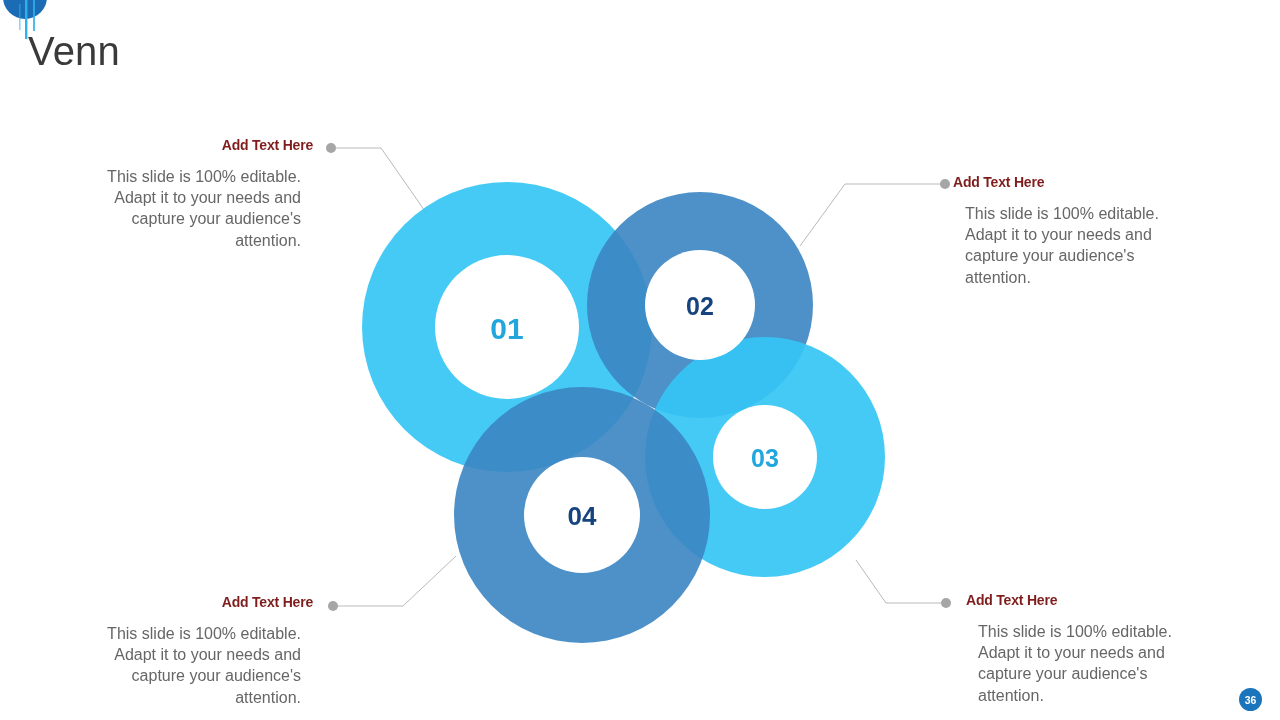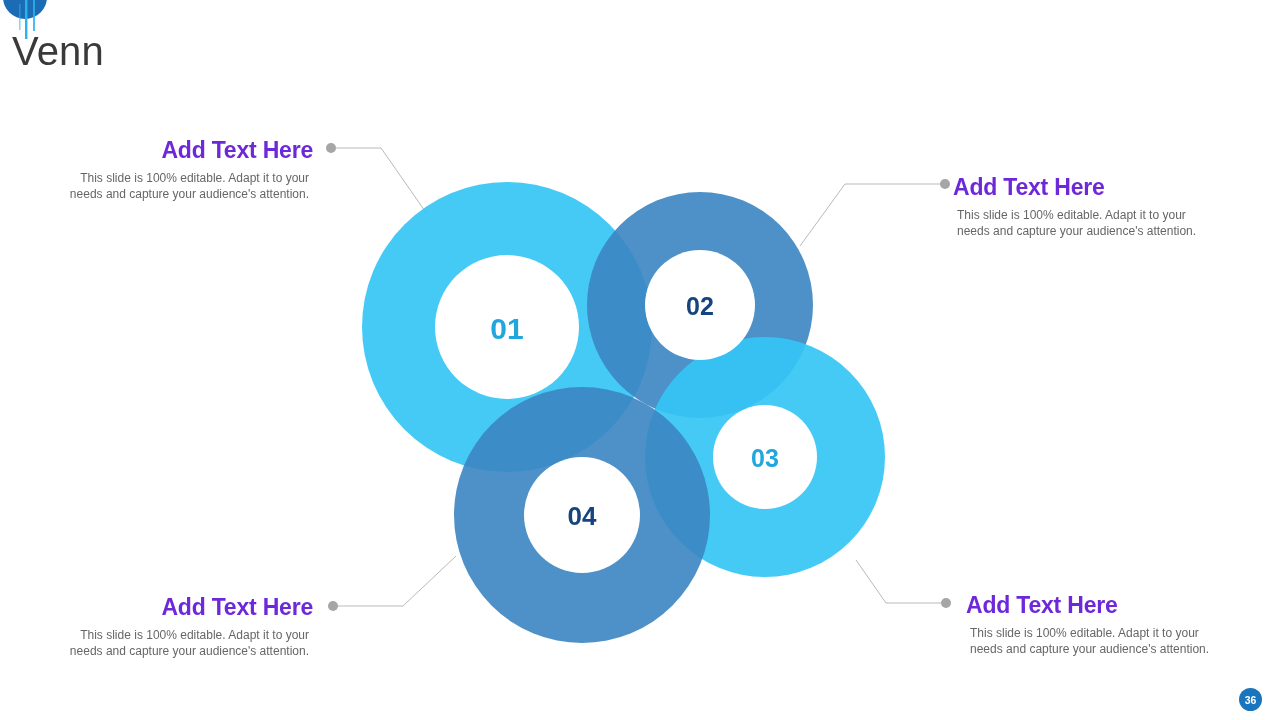--- a/index.html
+++ b/index.html
@@ -26,21 +26,21 @@
     left: 0;
     top: -18px;
     width: 56px;
     height: 62px;
     pointer-events: none;
   }
 
   
   .title {
     position: absolute;
-    left: 12px;
+    left: 28px;
     top: 29px;
     font-size: 40px;
     font-weight: 300;
     letter-spacing: 0.2px;
     color: #3a3a3a;
     line-height: 1.1;
     white-space: nowrap;
   }
 
   
@@ -61,29 +61,29 @@
     height: 720px;
     pointer-events: none;
   }
 
   
   .callout {
     position: absolute;
   }
   .callout h3 {
     margin: 0 0 6px 0;
-    font-size: 23px;
+    font-size: 14px;
     font-weight: 700;
-    color: #6d28d9;
+    color: #7f1d1d;
     letter-spacing: -0.2px;
     line-height: 1.2;
   }
   .callout p {
-    margin: 4px;
-    font-size: 12px;
+    margin: 12px;
+    font-size: 16px;
     line-height: 1.33;
     color: #666666;
     font-weight: 400;
   }
   .callout.right { text-align: left; }
   .callout.left  { text-align: right; }
 
   .c-tl { left: 60px;  top: 137px;  width: 253px; }
   .c-tr { left: 953px; top: 174px;  width: 252px; }
   .c-bl { left: 60px;  top: 594px;  width: 253px; }

